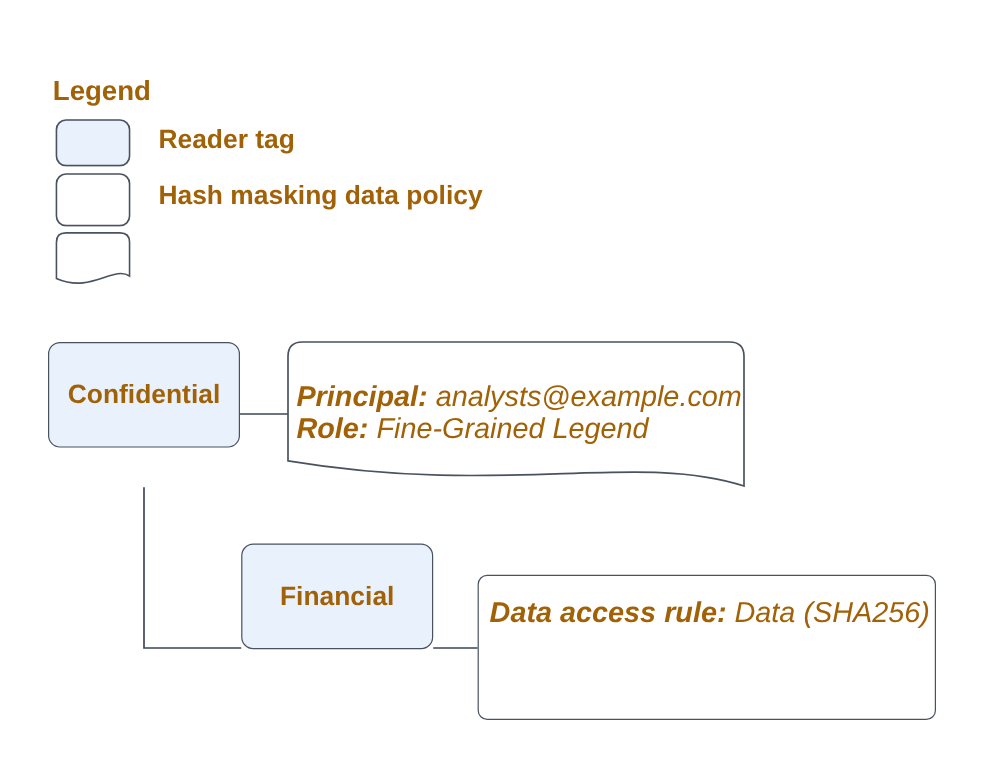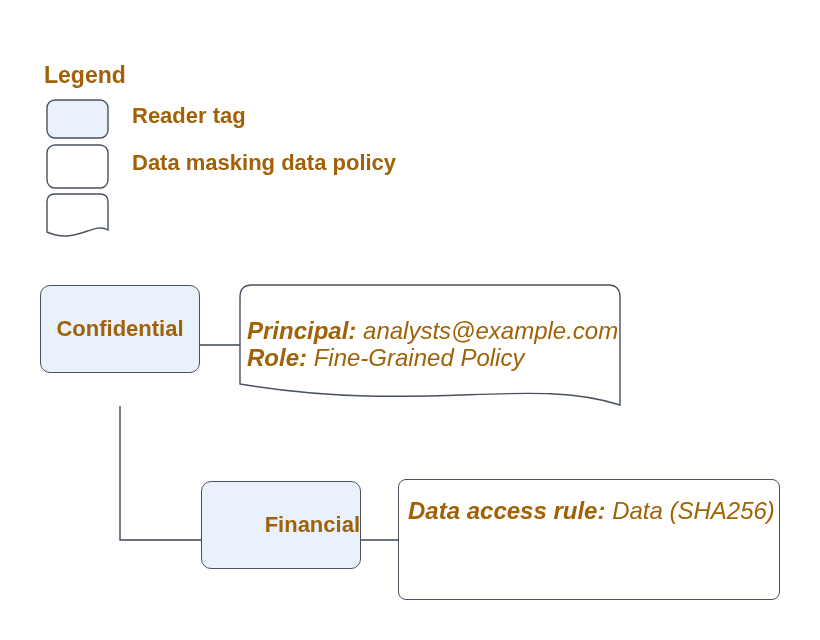--- a/index.html
+++ b/index.html
@@ -47,21 +47,21 @@
     border: 1px solid #49525F;
     border-radius: 10px;
     box-sizing: border-box;
     display: flex;
     align-items: center;
     justify-content: center;
     font-size: 22px;
     font-weight: bold;
   }
   .node-confidential { left: 40px; top: 285px; }
-  .node-financial    { left: 201px; top: 481px; justify-content: flex-end; }
+  .node-financial    { left: 201px; top: 453px; }
 
   .policy-box {
     position: absolute;
     left: 398px; top: 479px;
     width: 382px; height: 121px;
     background: #ffffff;
     border: 1px solid #49525F;
     border-radius: 8px;
     box-sizing: border-box;
   }
@@ -85,21 +85,21 @@
   <h2 class="legend-title">Legend</h2>
 
   <svg class="legend-swatch" style="top:99px" width="63" height="40" viewBox="0 0 63 40">
     <rect x="1" y="1" width="61" height="38" rx="8" fill="#E9F1FC" stroke="#49525F" stroke-width="1.4"></rect>
   </svg>
   <div class="legend-label" style="top:102px">Reader tag</div>
 
   <svg class="legend-swatch" style="top:144px" width="63" height="45" viewBox="0 0 63 45">
     <rect x="1" y="1" width="61" height="43" rx="8" fill="#FFFFFF" stroke="#49525F" stroke-width="1.4"></rect>
   </svg>
-  <div class="legend-label" style="top:149px">Data masking data policy</div>
+  <div class="legend-label" style="top:149px">Hash masking data policy</div>
 
   <svg class="legend-swatch" style="top:193px" width="63" height="48" viewBox="0 0 63 48">
     <path d="M 9 1 H 54 Q 62 1 62 9 V 37 C 48 28 30 52 1 39 V 9 Q 1 1 9 1 Z" fill="#FFFFFF" stroke="#49525F" stroke-width="1.4"></path>
   </svg>
 
   <svg class="layer" viewBox="0 0 820 640">
 
     <path d="M 200 345 H 240" fill="none" stroke="#3C4654" stroke-width="1.4"></path>
 
     <path d="M 120 406 V 540 H 201" fill="none" stroke="#3C4654" stroke-width="1.4"></path>
@@ -117,21 +117,21 @@
     <span>Financial</span>
   </div>
 
   <div class="doc-text doc-text-settings">
     <div class="line">
       <b>Principal:</b>
       <span>analysts@example.com</span>
     </div>
     <div class="line">
       <b>Role:</b>
-      <span>Fine-Grained Policy</span>
+      <span>Fine-Grained Legend</span>
     </div>
   </div>
 
   <div class="policy-box"></div>
   <div class="doc-text doc-text-policy">
     <div class="line">
       <b>Data access rule:</b>
       <span>Data (SHA256)</span>
     </div>
   </div>

